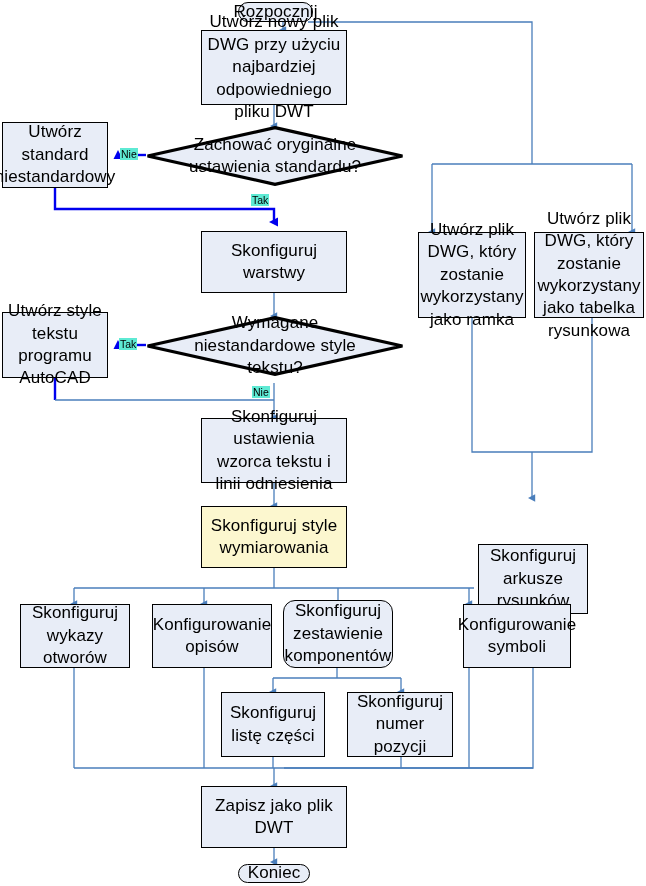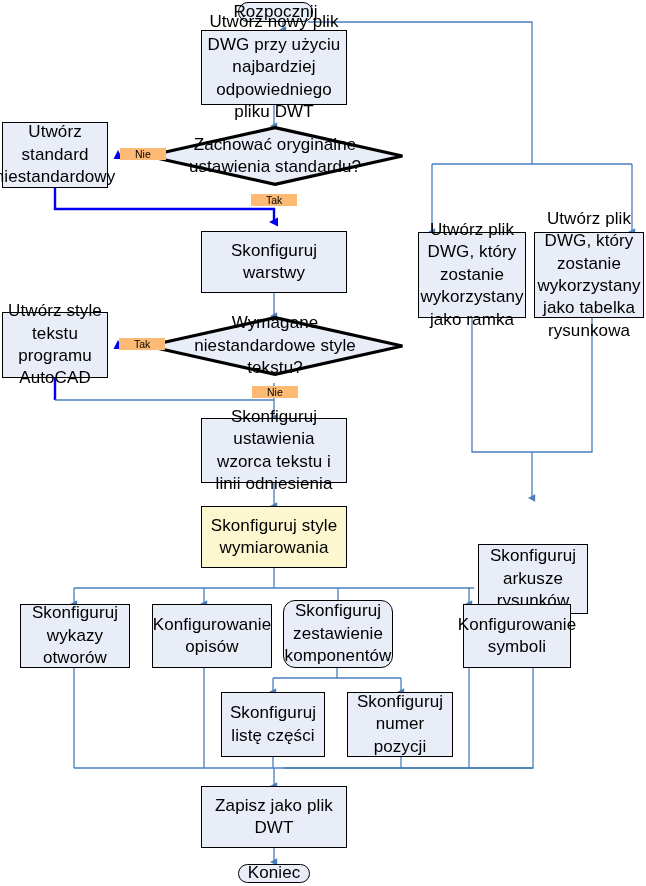--- a/index.html
+++ b/index.html
@@ -60,22 +60,22 @@
   }
   .decision .lbl {
     position: relative;
     z-index: 2;
   }
   .edge-label {
     position: absolute;
     font-family: "Liberation Sans", sans-serif;
     font-size: 10.5px;
     color: #000000;
-    background: #fdba74;
-    padding: 0 15px;
+    background: #5eead4;
+    padding: 0 1px;
     white-space: nowrap;
   }
 </style>
 </head>
 <body>
 
 <div id="canvas">
 
   <svg class="edges" viewBox="0 0 646 886" xmlns="http://www.w3.org/2000/svg">
     <defs>

